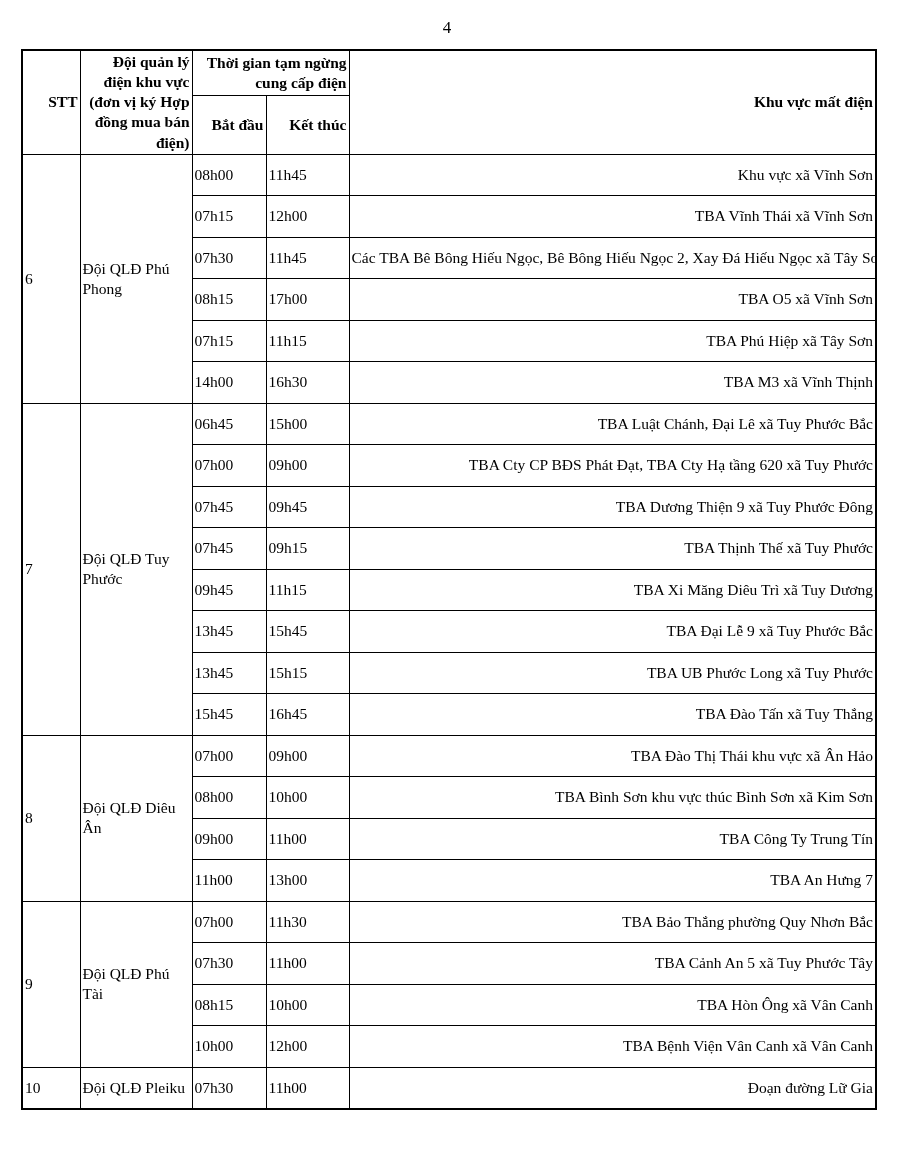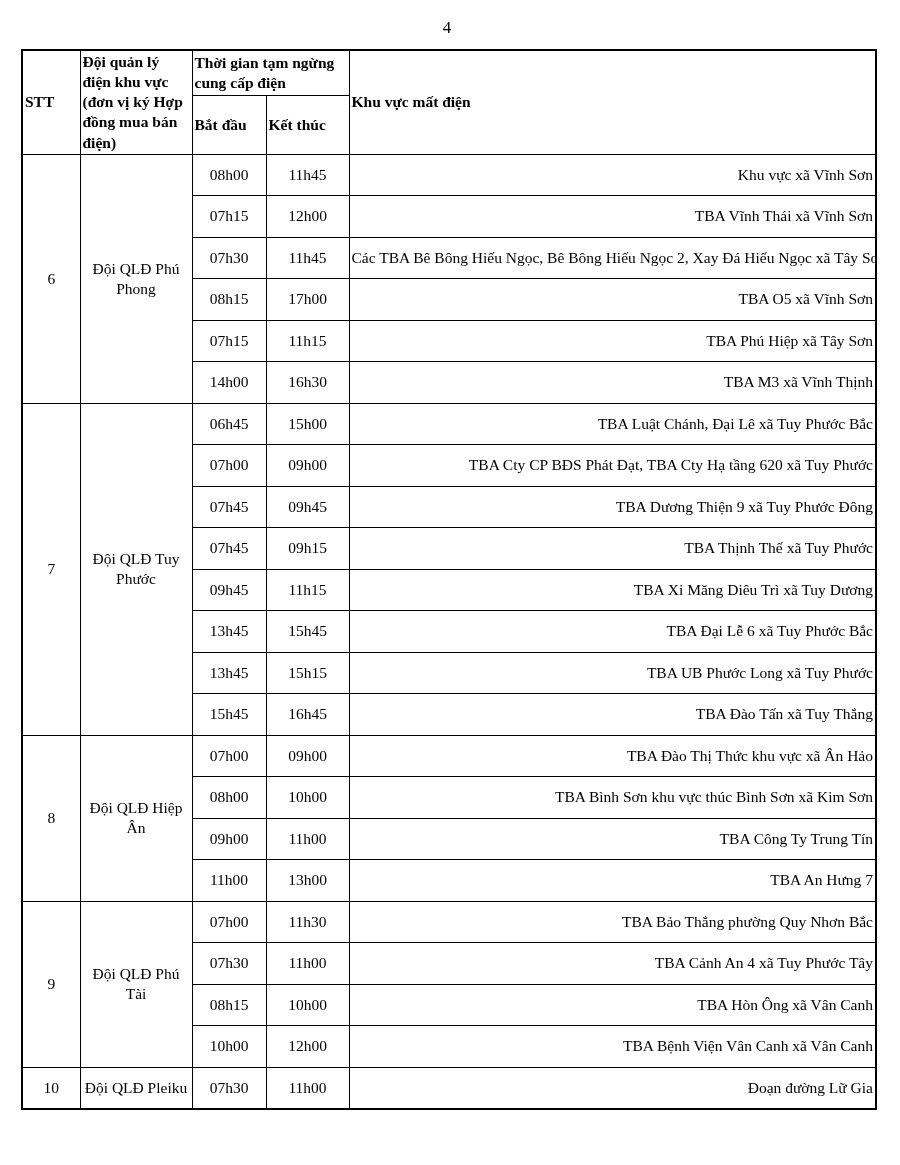--- a/index.html
+++ b/index.html
@@ -40,28 +40,28 @@
     border: 1.5px solid #000000;
     padding: 1px 2px;
     background: #ffffff;
     line-height: 1.3;
   }
   table.outage-table {
     border: 2px solid #000000;
   }
   th.hdr {
     font-weight: bold;
-    text-align: left;
+    text-align: right;
     vertical-align: middle;
   }
   tr.hdr-row-1 { height: 42px; }
   tr.hdr-row-2 { height: 56px; }
   tbody tr { height: 41.5px; }
   td.stt-cell, td.team-cell, td.time-cell {
-    text-align: center;
+    text-align: left;
     vertical-align: middle;
   }
   td.team-cell { padding: 1px 6px; }
   td.area-cell {
     text-align: right;
     vertical-align: middle;
     padding-left: 5px;
     padding-right: 1px;
     white-space: nowrap;
     overflow: hidden;
@@ -151,38 +151,38 @@
           <td class="area-cell">TBA Thịnh Thế xã Tuy Phước</td>
         </tr>
         <tr>
           <td class="time-cell">09h45</td>
           <td class="time-cell">11h15</td>
           <td class="area-cell">TBA Xi Măng Diêu Trì xã Tuy Dương</td>
         </tr>
         <tr>
           <td class="time-cell">13h45</td>
           <td class="time-cell">15h45</td>
-          <td class="area-cell">TBA Đại Lễ 6 xã Tuy Phước Bắc</td>
+          <td class="area-cell">TBA Đại Lễ 9 xã Tuy Phước Bắc</td>
         </tr>
         <tr>
           <td class="time-cell">13h45</td>
           <td class="time-cell">15h15</td>
           <td class="area-cell">TBA UB Phước Long xã Tuy Phước</td>
         </tr>
         <tr>
           <td class="time-cell">15h45</td>
           <td class="time-cell">16h45</td>
           <td class="area-cell">TBA Đào Tấn xã Tuy Thắng</td>
         </tr>
         <tr>
           <td class="stt-cell" rowspan="4">8</td>
-          <td class="team-cell" rowspan="4">Đội QLĐ Hiệp Ân</td>
+          <td class="team-cell" rowspan="4">Đội QLĐ Diêu Ân</td>
           <td class="time-cell">07h00</td>
           <td class="time-cell">09h00</td>
-          <td class="area-cell">TBA Đào Thị Thức khu vực xã Ân Hảo</td>
+          <td class="area-cell">TBA Đào Thị Thái khu vực xã Ân Hảo</td>
         </tr>
         <tr>
           <td class="time-cell">08h00</td>
           <td class="time-cell">10h00</td>
           <td class="area-cell">TBA Bình Sơn khu vực thúc Bình Sơn xã Kim Sơn</td>
         </tr>
         <tr>
           <td class="time-cell">09h00</td>
           <td class="time-cell">11h00</td>
           <td class="area-cell">TBA Công Ty Trung Tín</td>
@@ -195,21 +195,21 @@
         <tr>
           <td class="stt-cell" rowspan="4">9</td>
           <td class="team-cell" rowspan="4">Đội QLĐ Phú Tài</td>
           <td class="time-cell">07h00</td>
           <td class="time-cell">11h30</td>
           <td class="area-cell">TBA Bảo Thắng phường Quy Nhơn Bắc</td>
         </tr>
         <tr>
           <td class="time-cell">07h30</td>
           <td class="time-cell">11h00</td>
-          <td class="area-cell">TBA Cảnh An 4 xã Tuy Phước Tây</td>
+          <td class="area-cell">TBA Cảnh An 5 xã Tuy Phước Tây</td>
         </tr>
         <tr>
           <td class="time-cell">08h15</td>
           <td class="time-cell">10h00</td>
           <td class="area-cell">TBA Hòn Ông xã Vân Canh</td>
         </tr>
         <tr>
           <td class="time-cell">10h00</td>
           <td class="time-cell">12h00</td>
           <td class="area-cell">TBA Bệnh Viện Vân Canh xã Vân Canh</td>

